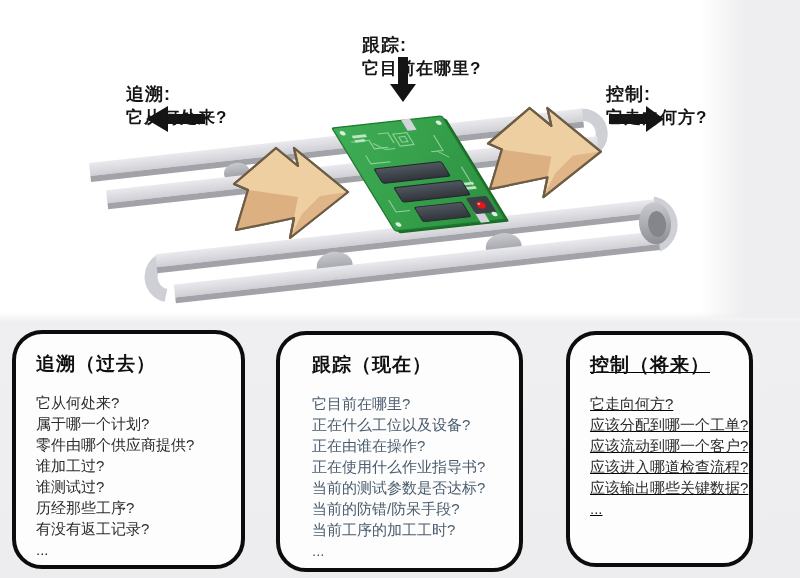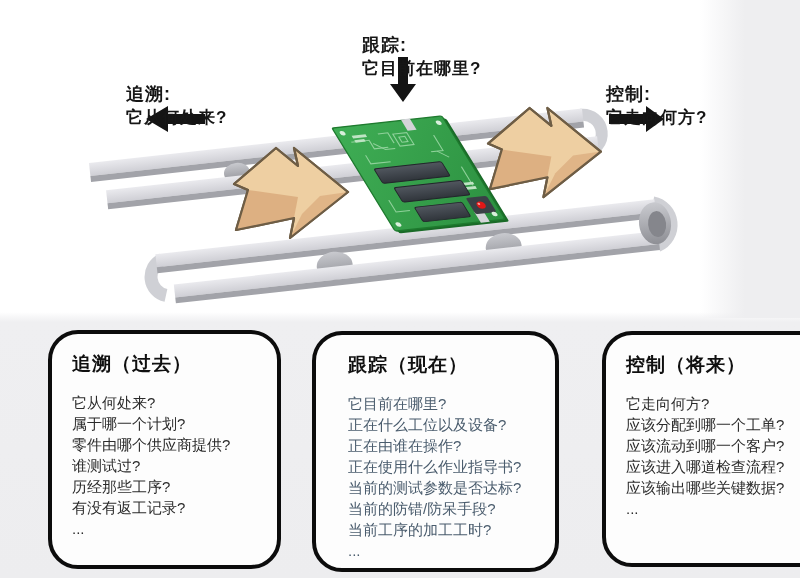--- a/index.html
+++ b/index.html
@@ -11,27 +11,27 @@
   .bg-right-band {
     position:absolute; left:700px; top:0; width:100px; height:318px;
     background:linear-gradient(90deg, rgba(238,238,240,0) 0%, #eeeef0 45%);
   }
   .scene { position:absolute; left:0; top:0; }
   .callout { position:absolute; font-weight:bold; color:#161616; }
   .callout .t { font-size:18px; line-height:24px; letter-spacing:1px;margin-top:28px; }
   .callout .q { font-size:17px; line-height:23px; letter-spacing:1px; }
   .qbox {
     position:absolute; box-sizing:border-box;
-    background:#fdfdfd; border:4px solid #0c0c0c; border-radius:30px;margin-left:36px;
+    background:#fdfdfd; border:4px solid #0c0c0c; border-radius:30px;
   }
   .qbox h3 { margin:17px 0 0 20px; font-size:19px; font-weight:bold; color:#101010; letter-spacing:1px; }
   .qbox ul { list-style:none; margin:15px 0 0 20px; padding:0; font-size:15px; line-height:21px; color:#262626; }
   #box-trace   { left:12px;  top:330px; width:233px; height:239px; }
   #box-track   { left:276px; top:331px; width:247px; height:241px;padding-left:12px; }
-  #box-control { left:566px; top:331px; width:231px; height:236px; }
+  #box-control { left:566px; top:331px; width:187px; height:236px;text-decoration:underline; }
   #callout-trace   { left:126px; top:54px; }
   #callout-track   { left:362px; top:5px;  }
   #callout-control { left:606px; top:54px; }
 </style>
 </head>
 <body>
 
 <div class="stage">
   <div class="bg-right-band"></div>
 
@@ -152,20 +152,21 @@
     <div class="t">控制:</div>
     <div class="q">它走向何方?</div>
   </div>
 
   <div class="qbox" id="box-trace">
     <h3>追溯（过去）</h3>
     <ul style="color: rgb(43, 43, 43);">
         <li>它从何处来?</li>
         <li>属于哪一个计划?</li>
         <li>零件由哪个供应商提供?</li>
+        <li>谁加工过?</li>
         <li>谁测试过?</li>
         <li>历经那些工序?</li>
         <li>有没有返工记录?</li>
         <li>...</li>
       </ul>
   </div>
   <div class="qbox" id="box-track">
     <h3>跟踪（现在）</h3>
     <ul style="color: rgb(74, 92, 109);">
         <li>它目前在哪里?</li>

